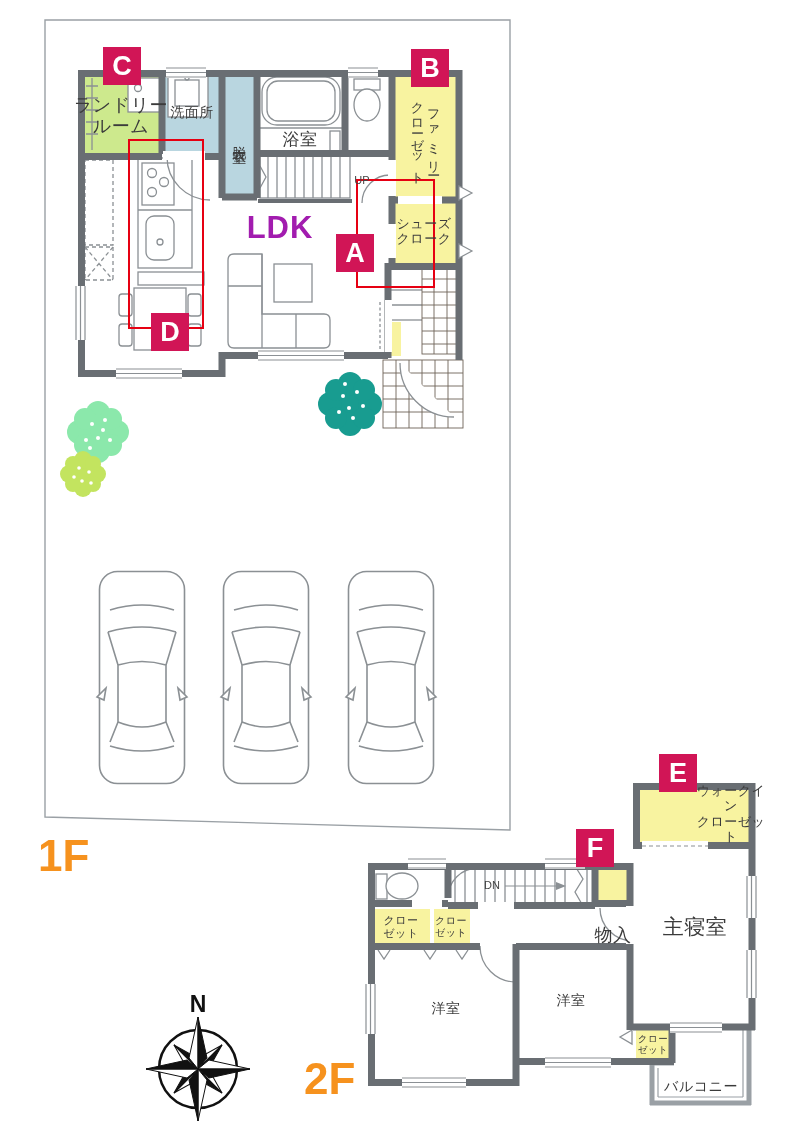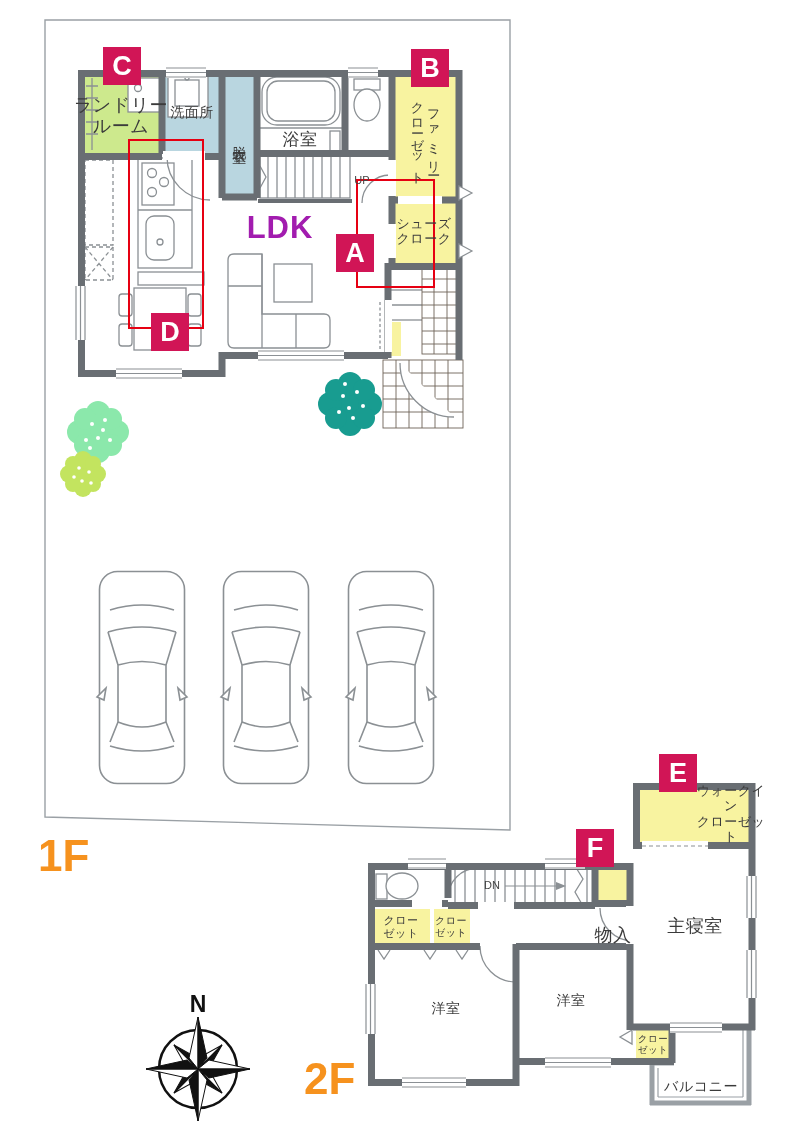--- a/index.html
+++ b/index.html
@@ -9,21 +9,21 @@
   .lbl{position:absolute;transform:translate(-50%,-50%);white-space:pre-line;text-align:center;
        color:#3b3b3b;line-height:1.18;z-index:6;letter-spacing:0.5px;}
   .lbl.vert{writing-mode:vertical-rl;letter-spacing:2px;line-height:1.25;}
   .marker{position:absolute;transform:translate(-50%,-50%);width:38px;height:38px;
           background:#d11556;color:#fff;display:flex;align-items:center;justify-content:center;
           font-size:27px;font-weight:bold;z-index:8;}
   .floor-label{position:absolute;color:#f6921e;font-size:44px;font-weight:800;z-index:8;
                font-family:"Liberation Sans",sans-serif;}
   .north{position:absolute;transform:translate(-50%,-50%);font-size:23px;font-weight:bold;color:#111;z-index:7;}
   .f12{font-size:18px;} .f13{font-size:13px;} .f14{font-size:14px;} .f15{font-size:17px;}
-  .f17{font-size:14px;} .f18{font-size:18px;text-align:center;}
+  .f17{font-size:14px;} .f18{font-size:21px;text-align:center;}
   .f11{font-size:11px;} .f10{font-size:10px;} .f9{font-size:9.5px;}
   .ldk{font-size:31px;font-weight:600;color:#a21caf;letter-spacing:1px;}
   .updn{font-size:11px;color:#444;letter-spacing:0;}
 </style>
 </head>
 <body>
 
 <div class="canvas">
 
 <svg class="plan" width="800" height="1133" viewBox="0 0 800 1133">

